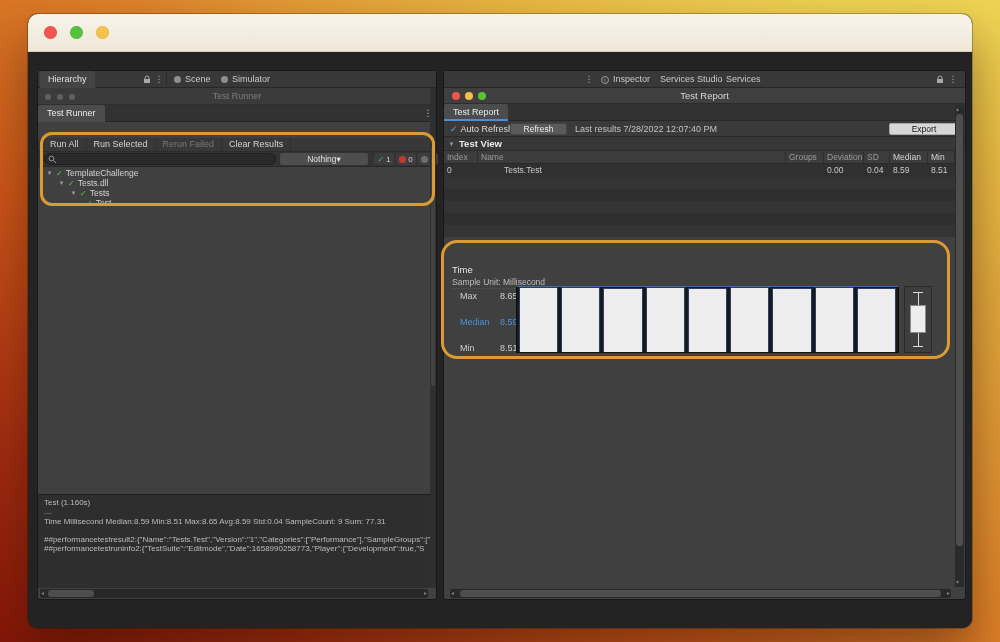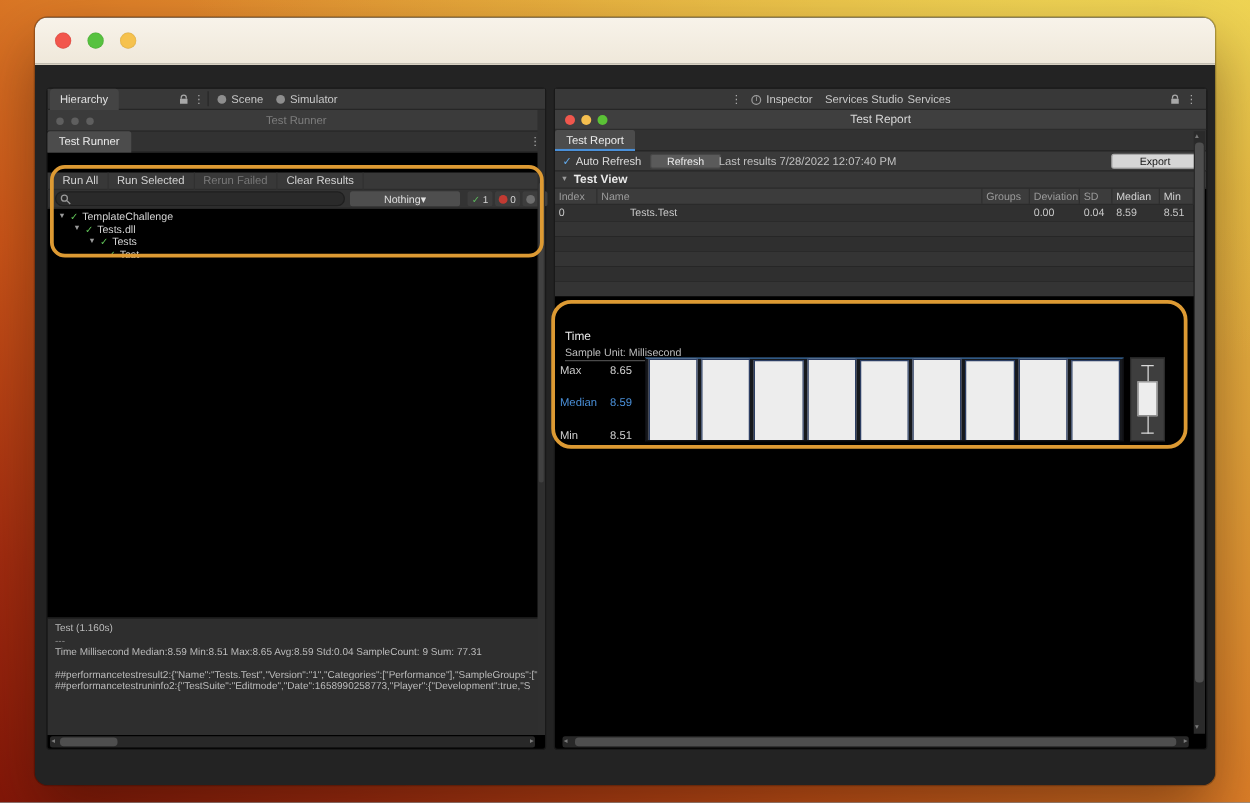--- a/index.html
+++ b/index.html
@@ -19,21 +19,21 @@
     position: absolute; left: 28px; top: 14px; width: 944px; height: 614px;
     border-radius: 10px; overflow: hidden; background: #232323;
     box-shadow: 0 24px 50px rgba(40,10,0,.45), 0 0 0 1px rgba(0,0,0,.25);
   }
   .titlebar { height: 38px; background: linear-gradient(#f8f3ea, #efe8da); border-bottom: 1px solid #d8d1c2; position: relative; }
   .traffic { position: absolute; top: 12px; width: 13px; height: 13px; border-radius: 50%; box-shadow: inset 0 0 1px rgba(0,0,0,.25); }
   .t-red { left: 16px; background: #f2564c; }
   .t-green { left: 42px; background: #57c23f; }
   .t-yellow { left: 68px; background: #f6c24e; }
   .editor { position: absolute; top: 38px; left: 0; right: 0; bottom: 0; background: #232323; }
-  .panel { position: absolute; top: 18px; height: 530px; background: #000000; border: 1px solid #191919; border-radius: 3px; }
+  .panel { position: absolute; top: 18px; height: 530px; background: #404040; border: 1px solid #191919; border-radius: 3px; }
   .lp { left: 9px; width: 400px; }
   .rp { left: 415px; width: 523px; }
 
   
   .strip { position: absolute; left: 0; right: 0; top: 0; height: 17px; background: #383838; border-bottom: 1px solid #262626; }
   .dock-tab { position: absolute; top: 0; height: 17px; line-height: 17px; font-size: 9px; color: #c9c9c9; padding: 0 8px; }
   .dock-tab.active { background: #444444; color: #e2e2e2; border-radius: 3px 3px 0 0; }
   .dock-tab.plain { display: flex; align-items: center; gap: 4px; padding: 0 5px; }
   .tabdot { width: 7px; height: 7px; border-radius: 50%; background: #8e8e8e; display: inline-block; }
   .infodot { width: 8px; height: 8px; border-radius: 50%; border: 1px solid #9a9a9a; color: #b5b5b5;
@@ -94,21 +94,21 @@
   
   .rp-titlebar { position: absolute; left: 0; right: 0; top: 17px; height: 16px; background: #3f3f3f; border-bottom: 1px solid #2c2c2c; }
   .mini-traffic { position: absolute; top: 4px; width: 8px; height: 8px; border-radius: 50%; }
   .m-red { left: 8px; background: #f0574d; } .m-yellow { left: 21px; background: #f5bf4f; } .m-green { left: 34px; background: #5bc236; }
   .rp-title { width: 100%; text-align: center; line-height: 16px; font-size: 9.5px; color: #d8d8d8; }
 
   .rp-toolbar { position: absolute; left: 0; right: 0; top: 50px; height: 16px; background: #3a3a3a; border-bottom: 1px solid #2a2a2a; }
   .autorefresh { position: absolute; left: 6px; top: 0; height: 16px; line-height: 16px; font-size: 9px; color: #dcdcdc; display: flex; gap: 3px; align-items: center; }
   .ar-check { color: #62a8e8; font-size: 9px; }
   .btn { position: absolute; top: 2px; height: 12px; line-height: 11px; text-align: center; font-size: 8.5px; border-radius: 2px; }
-  .btn-refresh { left: 76px; width: 57px; background: #5a5a5a; color: #ececec; border: 1px solid #464646; }
+  .btn-refresh { left: 66px; width: 57px; background: #5a5a5a; color: #ececec; border: 1px solid #464646; }
   .lastresults { position: absolute; left: 131px; top: 0; height: 16px; line-height: 16px; font-size: 9px; color: #c2c2c2; }
   .btn-export { right: 6px; width: 70px; background: #d6d6d6; color: #161616; border: 1px solid #a8a8a8; }
 
   .testview { position: absolute; left: 0; right: 0; top: 66px; height: 14px; background: #373737; border-bottom: 1px solid #2b2b2b;
               display: flex; align-items: center; gap: 4px; padding-left: 4px; }
   .testview .lbl { font-size: 9.5px; font-weight: bold; color: #eaeaea; }
 
   .table-head { position: absolute; left: 0; right: 10px; top: 80px; height: 13px; background: #3c3c3c; border-bottom: 1px solid #2a2a2a; display: flex; }
   .hcell { font-size: 8.5px; color: #9b9b9b; line-height: 12px; padding-left: 3px; border-right: 1px solid #2e2e2e;
            overflow: hidden; white-space: nowrap; }
@@ -118,21 +118,21 @@
   .w-index { width: 34px; } .w-name { flex: 1; } .w-groups { width: 38px; } .w-dev { width: 40px; }
   .w-sd { width: 26px; } .w-med { width: 38px; } .w-min { width: 27px; }
   .trow .w-name { padding-left: 26px; }
   .stripe { position: absolute; left: 0; right: 10px; height: 12px; }
 
   .sgv-header { position: absolute; left: 0; right: 0; top: 176px; height: 14px; background: #3a3a3a; border-top: 1px solid #232323;
                 border-bottom: 1px solid #2b2b2b; display: flex; align-items: center; padding-left: 8px; }
   .sgv-header .lbl { font-size: 9.5px; font-weight: bold; color: #ebebeb; }
   .sgv-series { position: absolute; left: 8px; top: 193px; font-size: 9.5px; font-weight: normal; color: #e8e8e8; }
   .sgv-unit { position: absolute; left: 8px; top: 206px; font-size: 8.5px; color: #bdbdbd; border-bottom: 1px solid #4a4a4a; padding-bottom: 1px; }
-  .sgv-stat { position: absolute; left: 4px; display: flex; gap: 10px; font-size: 9px; color: #cfcfcf; }
+  .sgv-stat { position: absolute; left: 16px; display: flex; gap: 10px; font-size: 9px; color: #cfcfcf; }
   .sgv-stat .sl { width: 30px; }
   .sgv-stat.blue, .sgv-stat.blue .sv { color: #4a90d9; }
 
   .chart { position: absolute; left: 72px; top: 215px; width: 383px; height: 67px; background: #17191d;
            border: 1px solid #0e0f12; border-top: 1px solid #3a6ea5; display: flex; align-items: flex-end; gap: 3px; padding: 0 2px; }
   .bar { flex: 1; background: #ededed; border: 1px solid #2c3e63; border-bottom: none; }
   .boxplot { position: absolute; left: 460px; top: 215px; width: 28px; height: 67px; background: #3e3e3e; border: 1px solid #2a2a2a; }
   .whisker { position: absolute; left: 50%; top: 7%; bottom: 7%; width: 1px; background: #d9d9d9; }
   .wcap { position: absolute; left: 32%; right: 32%; height: 1px; background: #d9d9d9; }
   .box { position: absolute; left: 18%; right: 18%; top: 27%; height: 44%; background: #ededed; border: 1px solid #8d8d8d; }

